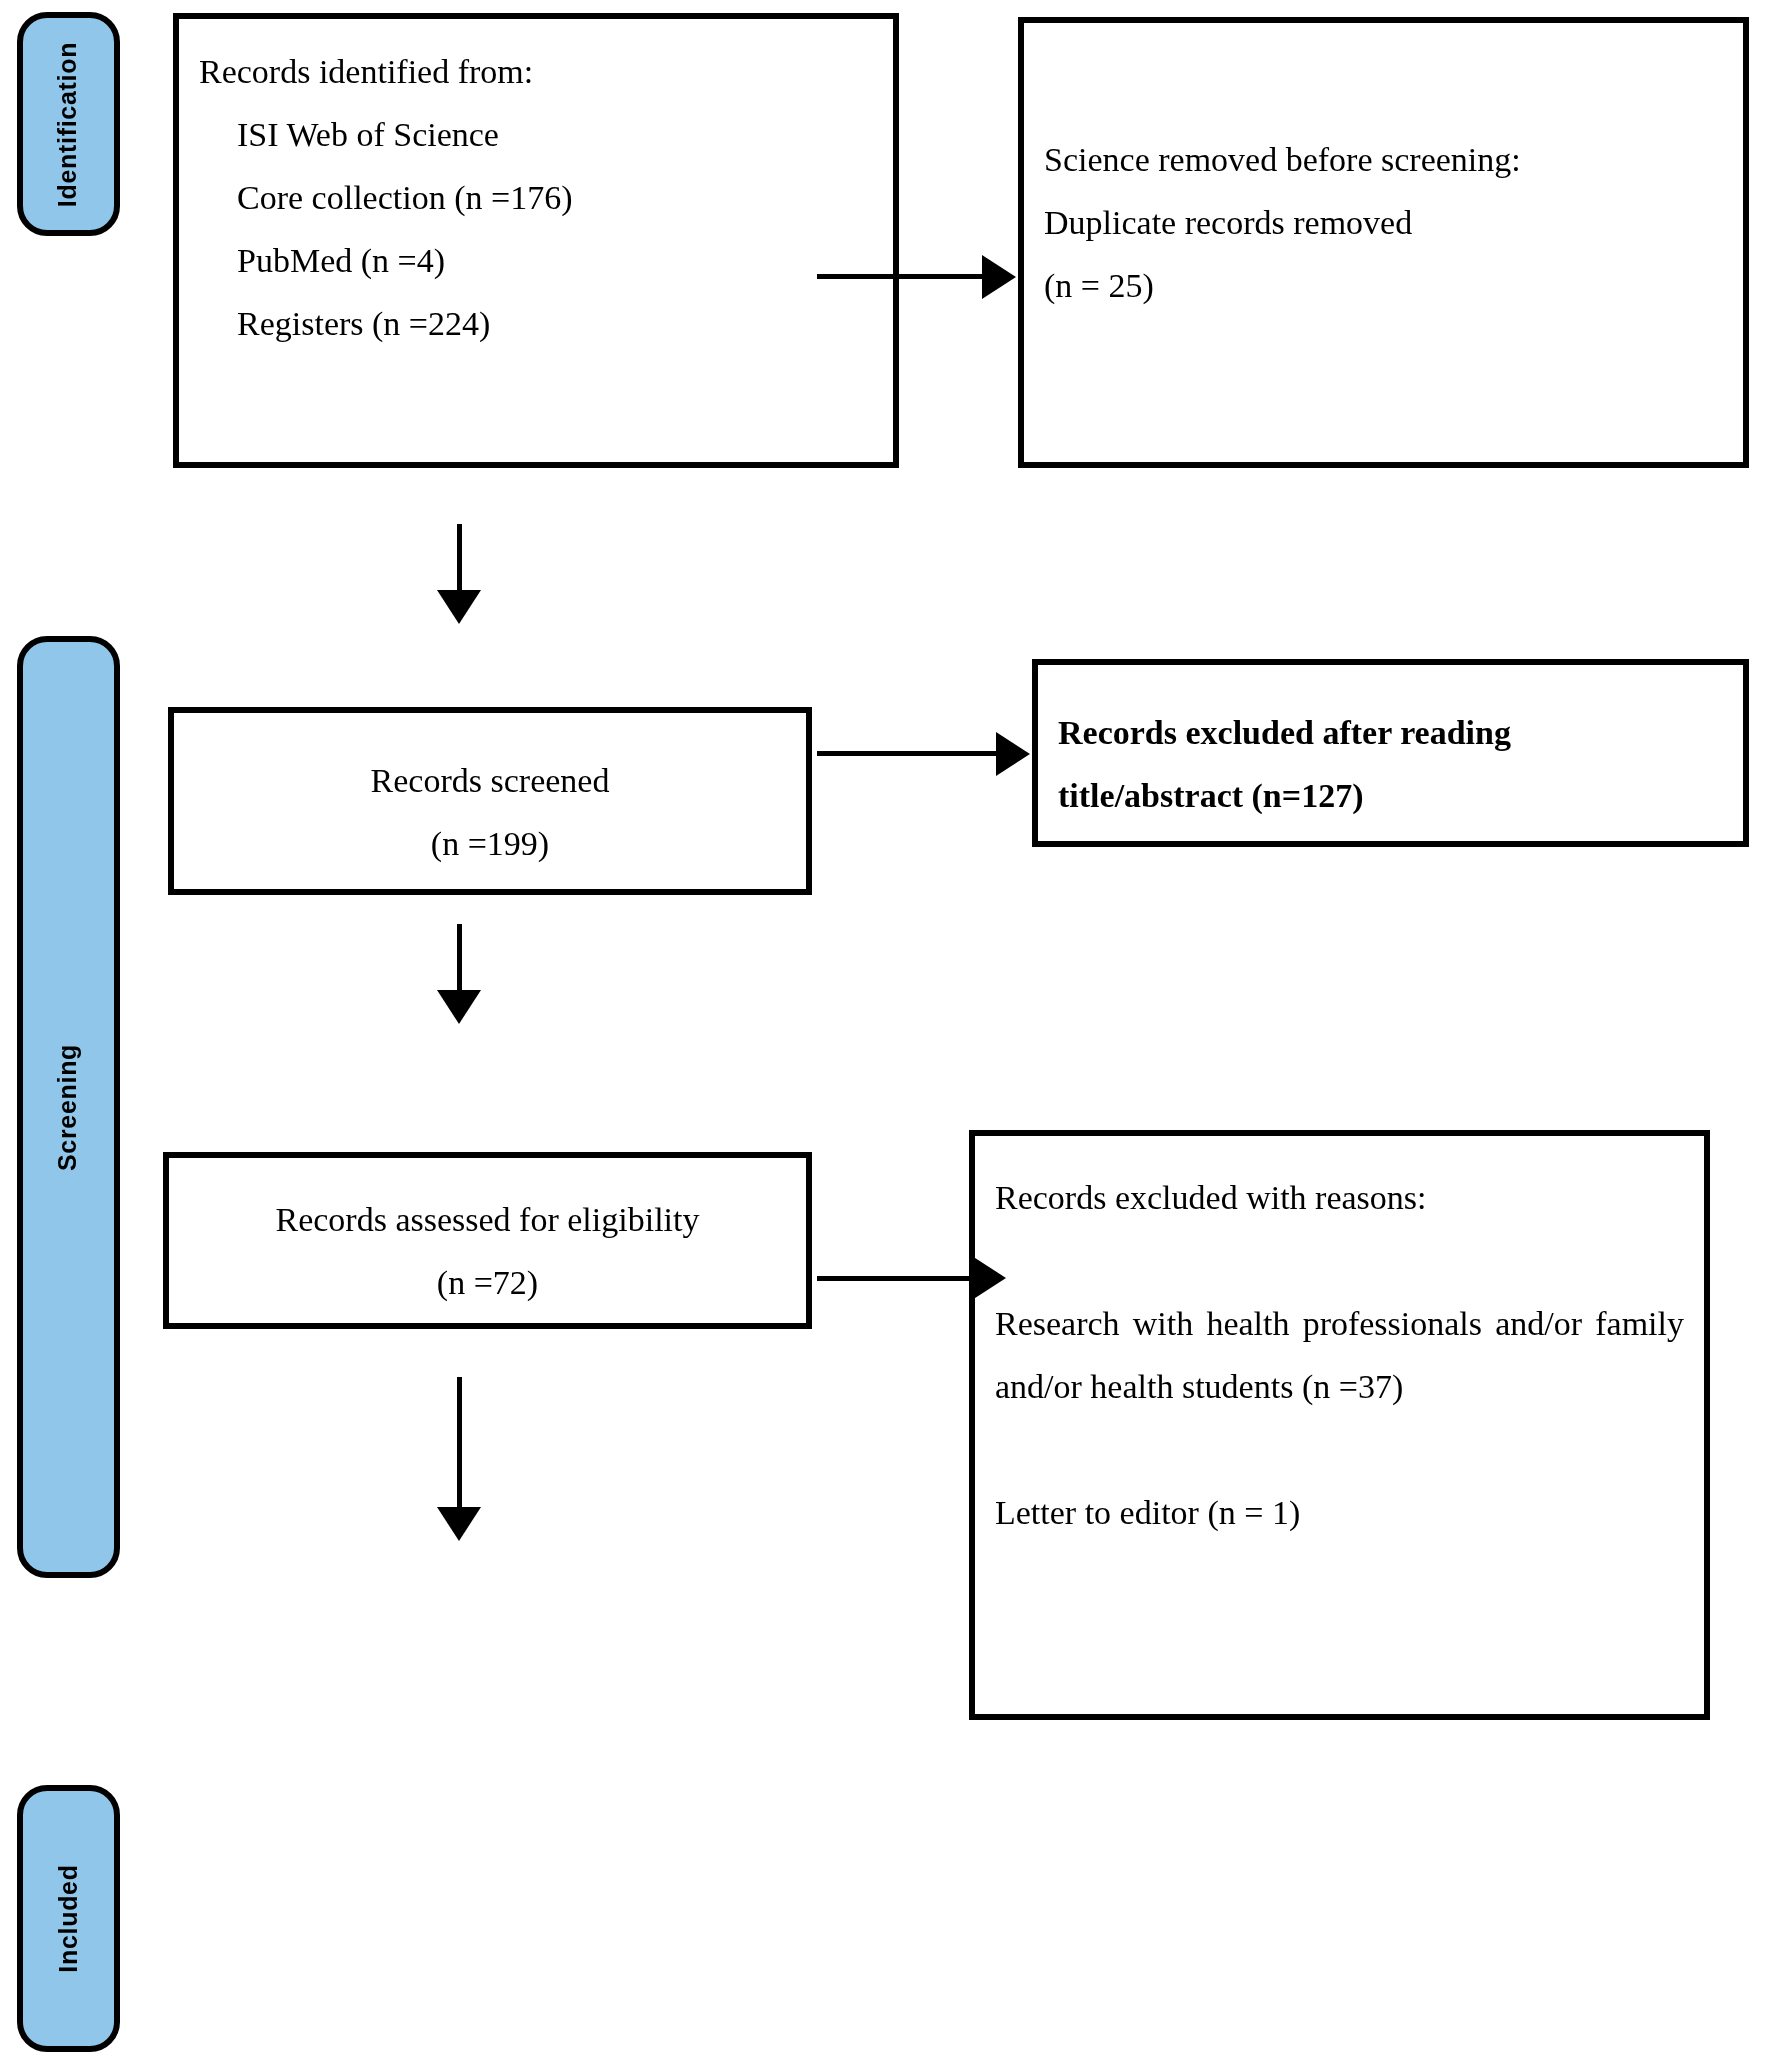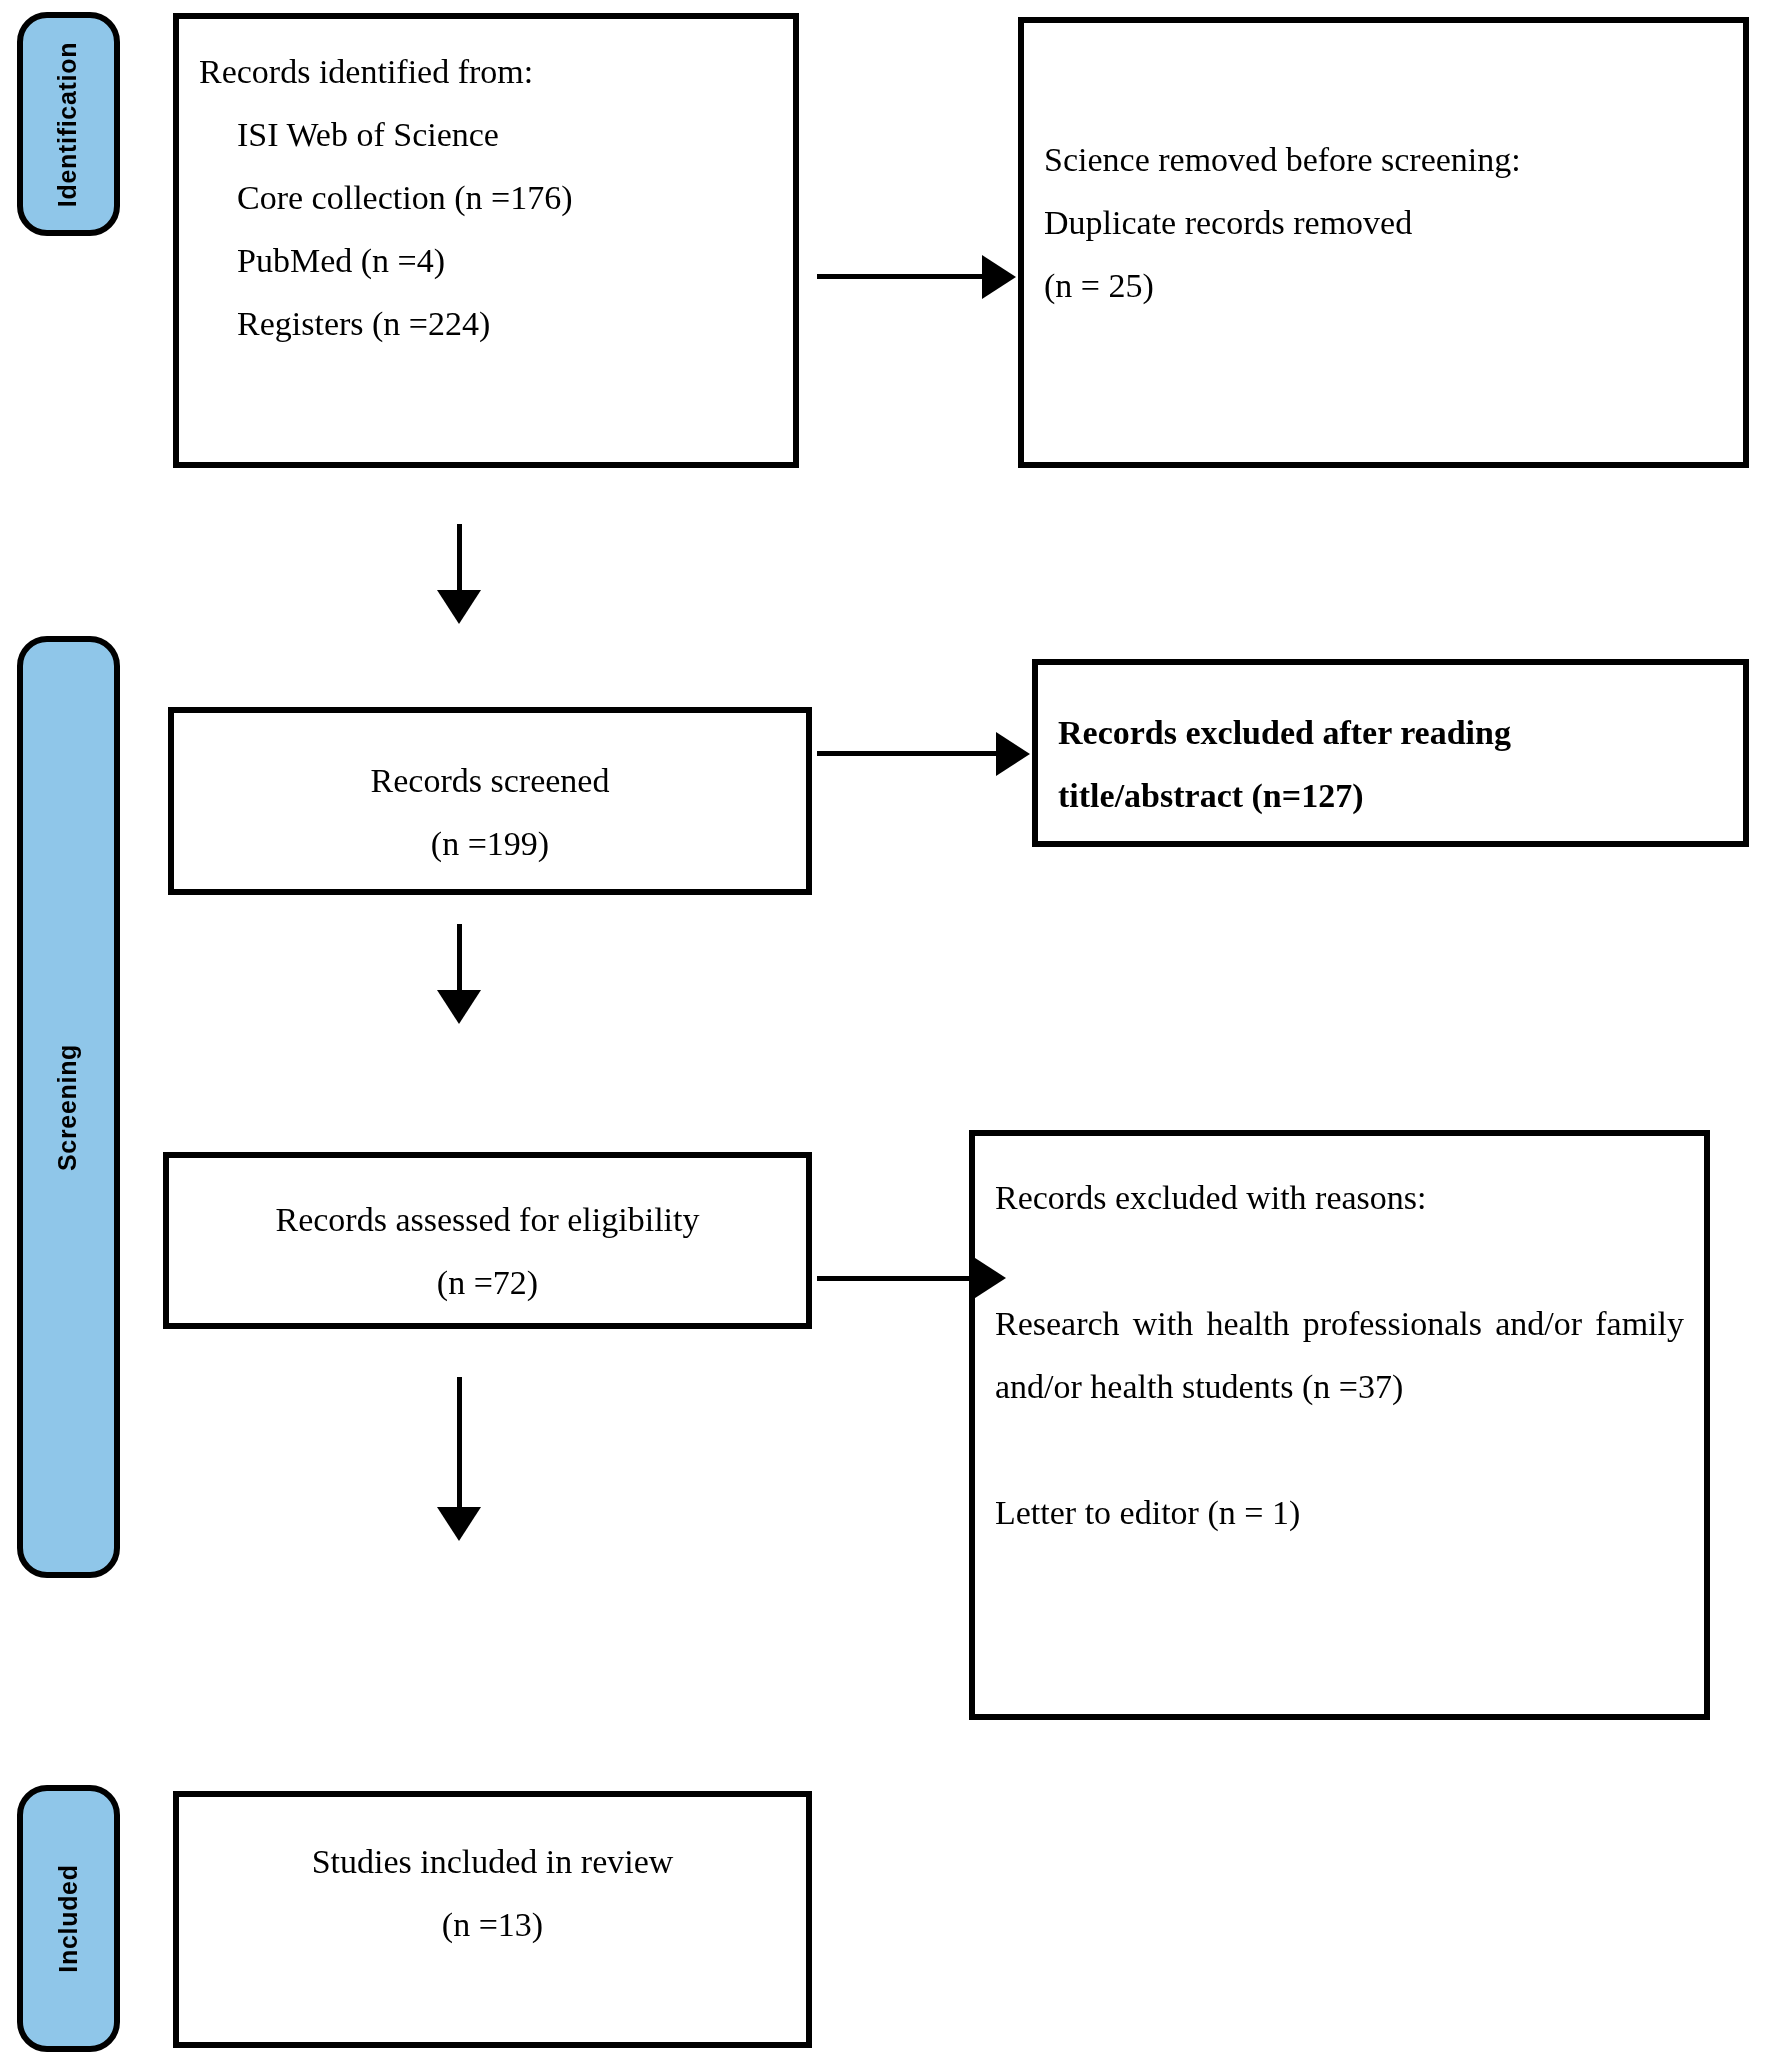--- a/index.html
+++ b/index.html
@@ -95,21 +95,21 @@
   </div>
 
   <div class="stage-bar" style="left:16.5px; top:636px; width:103px; height:942px;">
     <span class="stage-label" style="font-size:25px;">Screening</span>
   </div>
 
   <div class="stage-bar" style="left:16.5px; top:1785px; width:103px; height:267px;">
     <span class="stage-label" style="font-size:25px;">Included</span>
   </div>
 
-  <div class="flow-box" style="left:173px; top:13px; width:626px; height:455px;">
+  <div class="flow-box" style="left:173px; top:13px; width:726px; height:455px;">
     <div class="box-inner left" style="top:21px; font-size:34px; line-height:63px;">
       <span class="line">Records identified from:</span>
       <span class="line" style="padding-left:38px;">ISI Web of Science</span>
       <span class="line" style="padding-left:38px;">Core collection (n =176)</span>
       <span class="line" style="padding-left:38px;">PubMed (n =4)</span>
       <span class="line" style="padding-left:38px;">Registers (n =224)</span>
     </div>
   </div>
 
   <div class="flow-box" style="left:1018px; top:16.5px; width:731px; height:451px;">
@@ -162,21 +162,15 @@
       <span class="line">Letter to editor (n = 1)</span>
     </div>
   </div>
 
   <div class="h-line" style="left:817px; top:1276px; width:167px;"></div>
   <div class="h-head" style="left:972px; top:1256px;"></div>
 
   <div class="v-line" style="left:457px; top:1377px; height:138px;"></div>
   <div class="v-head" style="left:437px; top:1507px;"></div>
 
-  <div class="flow-box" style="left:173px; top:1791px; width:639px; height:257px;">
-    <div class="box-inner center" style="top:33px; font-size:34px; line-height:63px;">
-      <span class="line">Studies included in review</span>
-      <span class="line">(n =13)</span>
-    </div>
-  </div>
 
 </div>
 
 
 </body></html>

